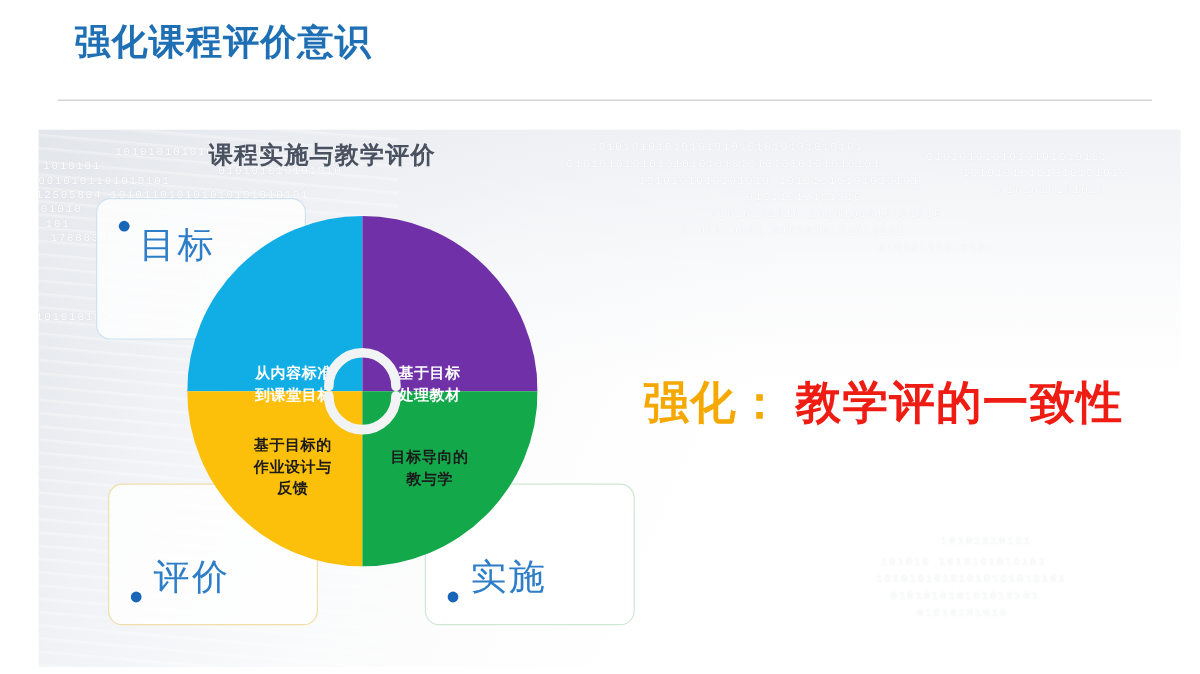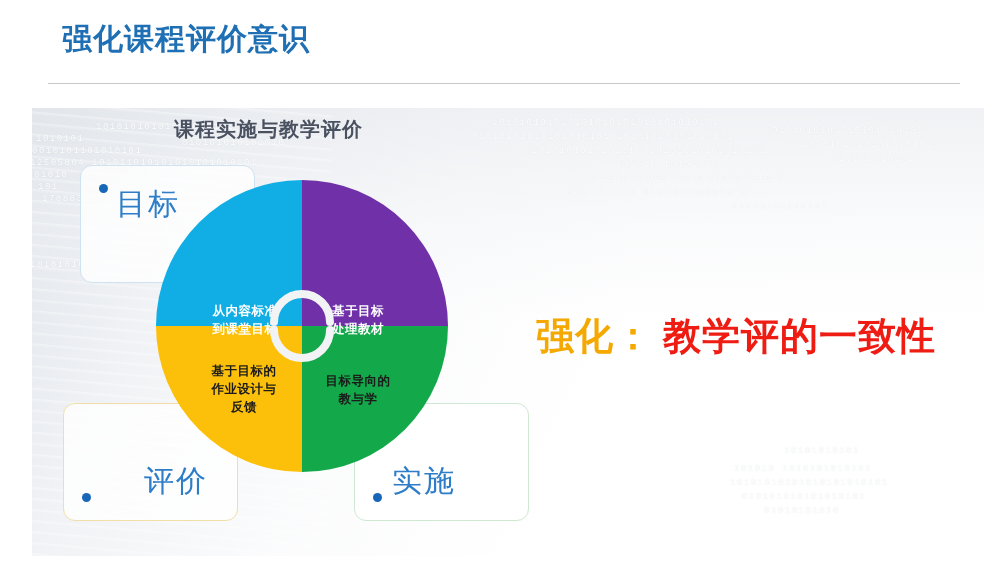--- a/index.html
+++ b/index.html
@@ -20,20 +20,21 @@
   #slide-title {
     position: absolute;
     left: 62px;
     top: 22px;
     font-size: 30px;
     font-weight: bold;
     color: #1F6FB4;
     letter-spacing: 1px;
     line-height: 1.1;
     white-space: nowrap;
+    font-family: Liberation Mono, monospace;
   }
   #title-rule {
     position: absolute;
     left: 48px;
     top: 83px;
     width: 912px;
     height: 1px;
     background: #c9c9c9;
   }
 
@@ -139,21 +140,21 @@
   }
   .label-card .label-text {
     font-size: 30px;
     color: #2E7DC8;
     margin-left: 8px;
     letter-spacing: 2px;
     white-space: nowrap;
   }
   #card-goal    { left: 48px;  top: 57px;  border: 1.4px solid #cfe2f2; }
   #card-content { left: 322px; top: 67px;  border: 1.4px solid #cfe8d2; }
-  #card-eval    { left: 31px;  top: 295px; border: 1.4px solid #f0dfa8; gap: 43px; }
+  #card-eval    { left: 58px;  top: 295px; border: 1.4px solid #f0dfa8; }
   #card-impl    { left: 322px; top: 295px; border: 1.4px solid #cfe8d2; }
   #card-goal    .label-text,
   #card-content .label-text,
   #card-eval    .label-text,
   #card-impl    .label-text { color: #2E7DC8; }
   #card-eval .label-text, #card-impl .label-text { margin-left: 10px; }
   #card-eval, #card-impl { align-items: flex-end; padding-bottom: 18px; }
   #card-goal, #card-content { align-items: flex-start; padding-top: 18px; }
 
   

